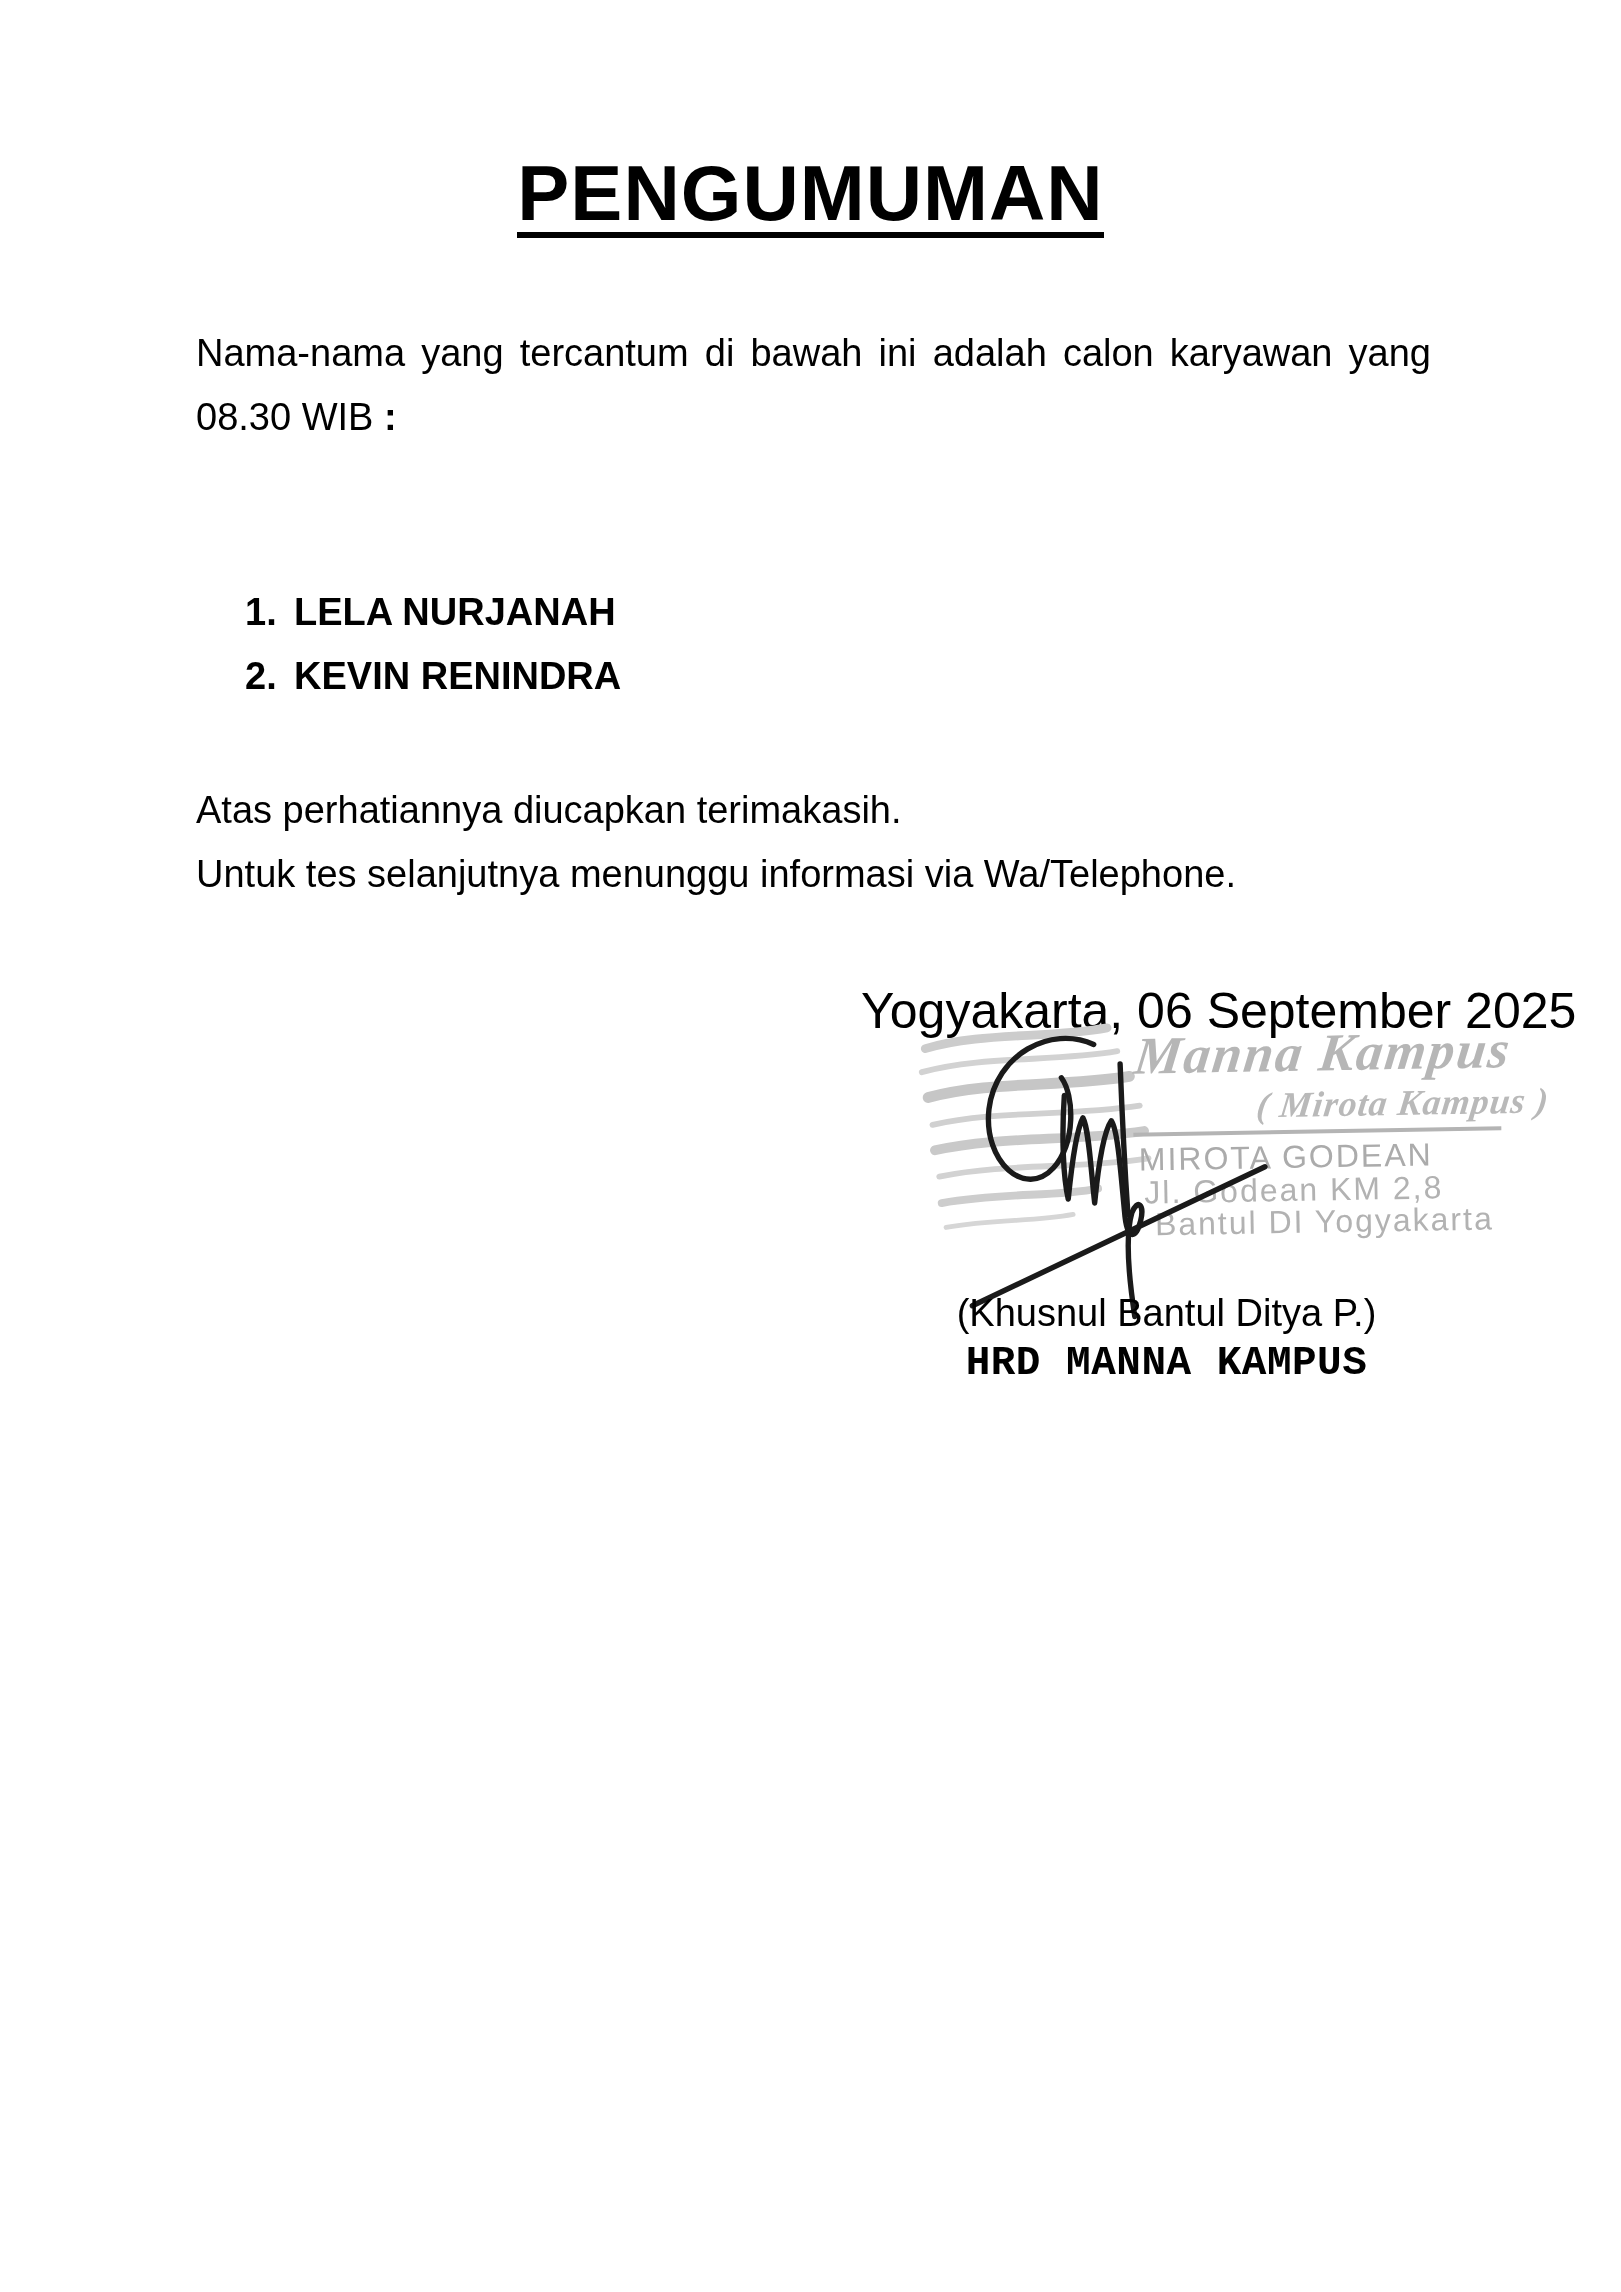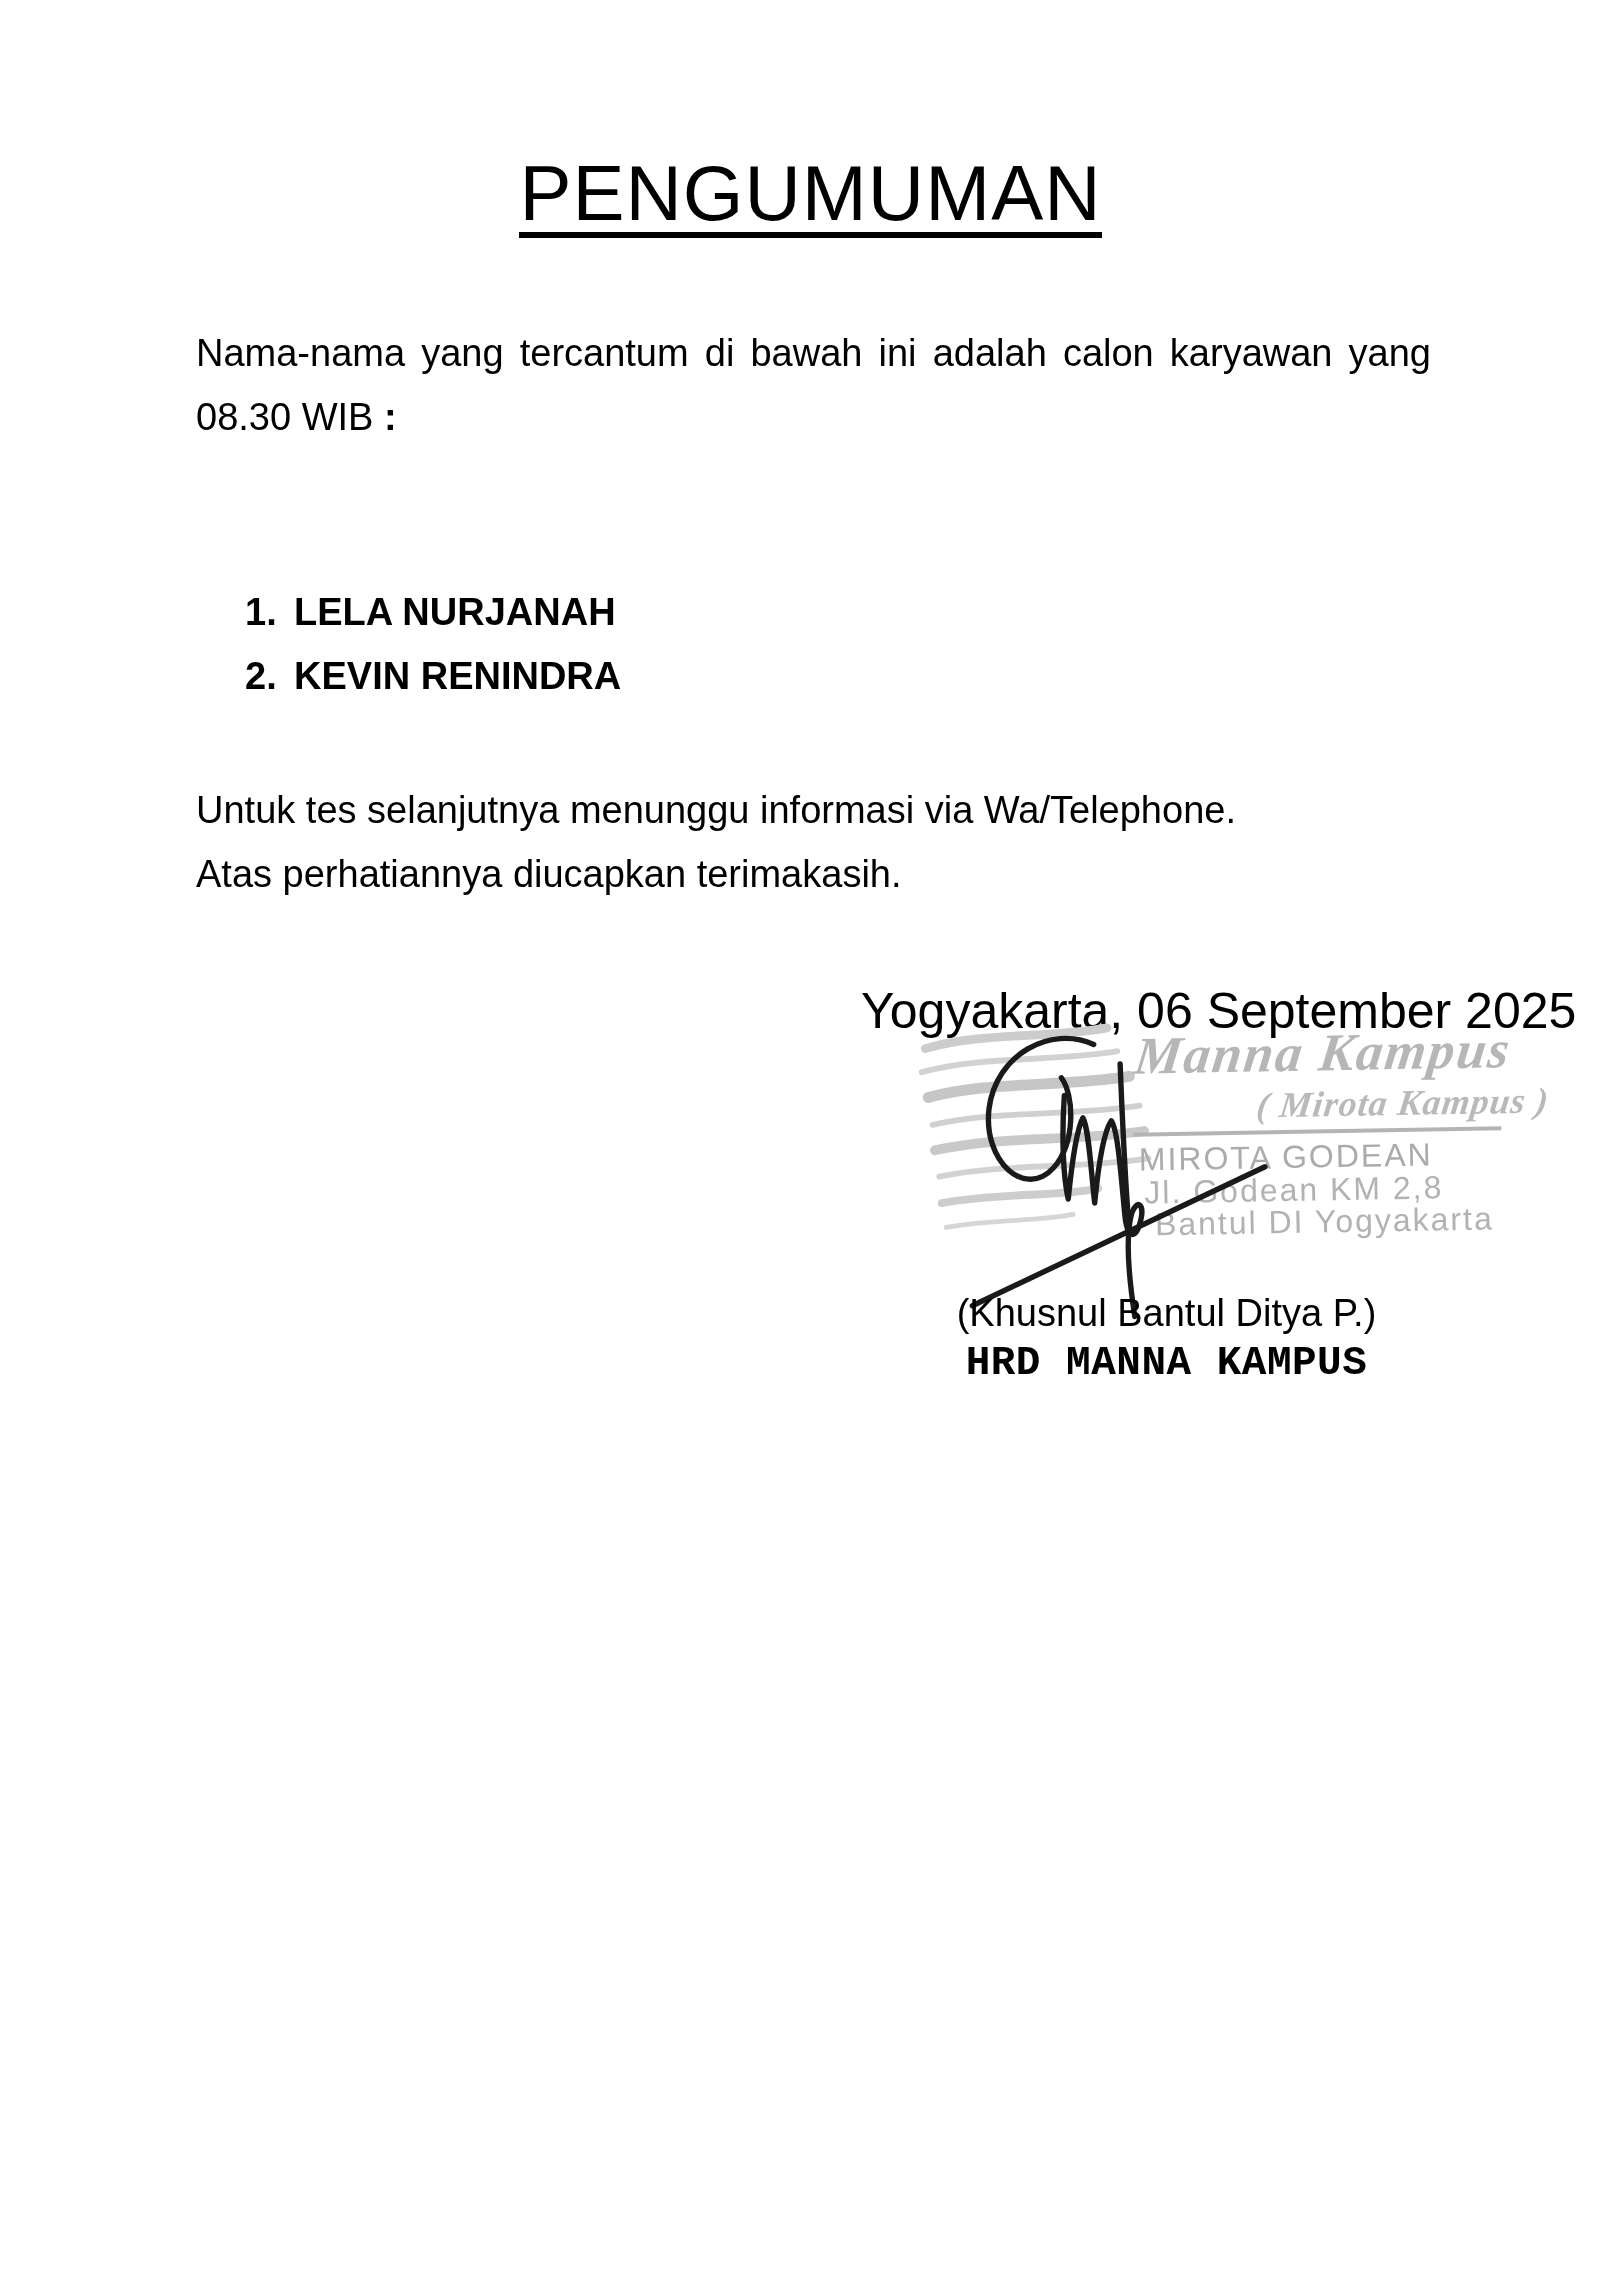--- a/index.html
+++ b/index.html
@@ -10,21 +10,21 @@
     font-family:"Liberation Sans", sans-serif;
     color:#000000;
     overflow:hidden;
   }
   .abs { position:absolute; }
 
   
   #title-wrap { left:0; right:0; top:154px; text-align:center; }
   #title {
     display:inline-block;
-    font-size:78px; font-weight:normal; line-height:78px;
+    font-size:78px; font-weight:bold; line-height:78px;
     letter-spacing:1px;
     border-bottom:6.9px solid #000;
   }
 
   
   #intro {
     left:196px; top:321px; width:1235px;
     font-size:38px; line-height:64px;
   }
   .just { text-align:justify; text-align-last:justify; }
@@ -88,22 +88,22 @@
     <div class="just">Nama-nama yang tercantum di bawah ini adalah calon karyawan yang</div>
     <div><span>08.30 WIB</span> <span class="b">:</span></div>
   </div>
 
   <div class="abs" id="candidates">
     <div><span class="cand-num">1.</span><span>LELA NURJANAH</span></div>
     <div><span class="cand-num">2.</span><span>KEVIN RENINDRA</span></div>
   </div>
 
   <div class="abs" id="closing">
+    <div>Atas perhatiannya diucapkan terimakasih.</div>
     <div>Untuk tes selanjutnya menunggu informasi via Wa/Telephone.</div>
-    <div>Atas perhatiannya diucapkan terimakasih.</div>
   </div>
 
   <div class="abs" id="date-line">Yogyakarta, 06 September 2025</div>
 
   <div class="abs" id="stamp">
     <svg width="686" height="323" viewBox="0 0 700 330">
       <g fill="none" stroke-linecap="round">
         <path d="M44,30 C100,14 170,22 230,12" stroke="#cccccc" stroke-width="9"></path>
         <path d="M40,54 C102,38 176,46 240,36" stroke="#d2d2d2" stroke-width="6"></path>
         <path d="M46,80 C110,64 180,72 252,62" stroke="#c6c6c6" stroke-width="11"></path>

